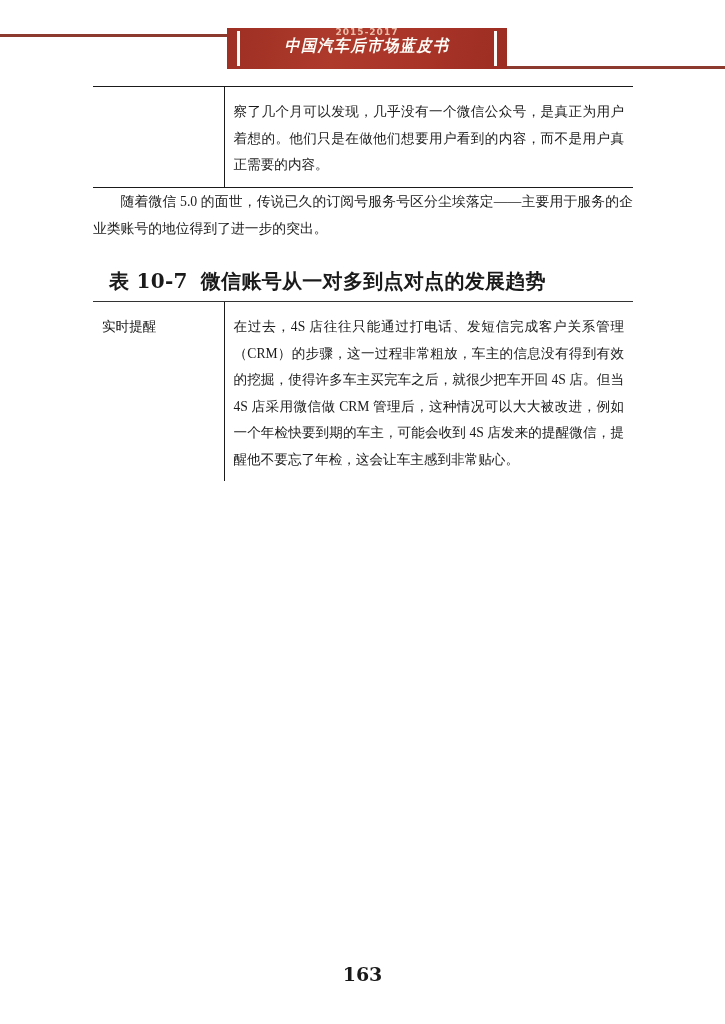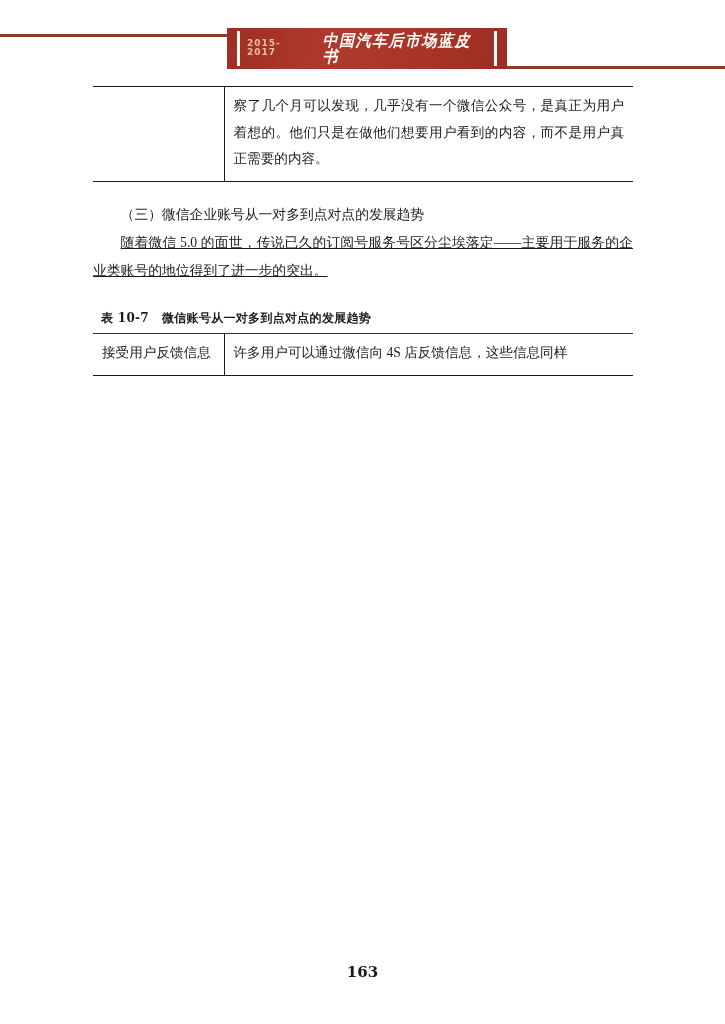--- a/index.html
+++ b/index.html
@@ -63,24 +63,24 @@
   }
   .banner-bar.left  { left: 10px; }
   .banner-bar.right { right: 10px; }
   .banner-inner {
     position: absolute;
     left: 20px;
     right: 20px;
     top: 0;
     bottom: 0;
     display: flex;
+    flex-direction: column;
     align-items: center;
-    justify-content: center;
+    justify-content: flex-start;
     line-height: 1;
-    gap: 13px;
   }
   .banner-year {
     color: #f0c9b4;
     font-family: "DejaVu Sans", sans-serif;
     font-size: 9px;
     font-weight: bold;
     letter-spacing: 1px;
     margin-bottom: 2px;
     opacity: .92;
   }
@@ -104,21 +104,21 @@
 
   
   table.doc-table {
     border-collapse: collapse;
     width: 540px;
     table-layout: fixed;
   }
   table.doc-table td,
   table.doc-table th {
     vertical-align: top;
-    padding: 6px 9px 8px 9px;
+    padding: 12px 9px 8px 9px;
     font-size: 13.6px;
     line-height: 1.95;
     text-align: justify;
     text-justify: inter-ideograph;
     font-weight: normal;
   }
   table.doc-table col.c1 { width: 131px; }
   table.doc-table col.c2 { width: 409px; }
 
   .tbl-top { border-top: 1.6px solid #1a1a1a; }
@@ -134,22 +134,22 @@
     font-size: 13.8px;
     line-height: 2.02;
     text-align: justify;
     text-justify: inter-ideograph;
     text-indent: 2em;
   }
   p.para.first { margin-top: 19px; }
   p.para + p.para { margin-top: 1px; text-decoration: underline; }
 
   .tbl-caption {
-    margin: 25px 0 6px 8px;
-    font-size: 12px;
+    margin: 25px 0 6px 16px;
+    font-size: 20px;
     font-weight: bold;
     font-family: "DejaVu Serif", "Liberation Serif", serif;
     letter-spacing: .3px;
   }
   .tbl-caption .cap-num { margin-right: 13px; }
 
   .hdr-cell {
     font-weight: bold !important;
     font-size: 14px !important;
     font-family: "DejaVu Serif", "Liberation Serif", serif;
@@ -161,21 +161,21 @@
 
   .lbl-cell { line-height: 1.9; }
 
   .pagenum {
     position: absolute;
     left: 0;
     right: 0;
     top: 963px;
     text-align: center;
     font-family: "DejaVu Serif", "Liberation Serif", serif;
-    font-size: 15px;
+    font-size: 19px;
     font-weight: bold;
   }
 </style>
 </head>
 <body>
 
 <div id="page">
 
   <div class="header-band">
     <div class="rule-left" style="background: rgb(140, 58, 46);"></div>
@@ -198,42 +198,41 @@
           <col class="c2">
         </colgroup>
       <tbody>
         <tr class="tbl-top tbl-bot">
           <td></td>
           <td class="cell-div">察了几个月可以发现，几乎没有一个微信公众号，是真正为用户着想的。他们只是在做他们想要用户看到的内容，而不是用户真正需要的内容。</td>
         </tr>
       </tbody>
     </table>
 
-    <p class="para first">（三）微信企业账号从一对多到点对点的发展趋势</p>
 
     <p class="para">随着微信 5.0 的面世，传说已久的订阅号服务号区分尘埃落定——主要用于服务的企业类账号的地位得到了进一步的突出。</p>
 
     <div class="tbl-caption">
       <span class="cap-num">表 10-7</span><span>微信账号从一对多到点对点的发展趋势</span>
     </div>
 
     <table class="doc-table">
       <colgroup>
           <col class="c1">
           <col class="c2">
         </colgroup>
       <tbody>
 
 
 
-
-        <tr class="row-div tbl-bot">
-          <td class="lbl-cell">接受用户反馈信息</td>
-          <td class="cell-div">许多用户可以通过微信向 4S 店反馈信息，这些信息同样</td>
+        <tr class="row-div">
+          <td class="lbl-cell">实时提醒</td>
+          <td class="cell-div">在过去，4S 店往往只能通过打电话、发短信完成客户关系管理（CRM）的步骤，这一过程非常粗放，车主的信息没有得到有效的挖掘，使得许多车主买完车之后，就很少把车开回 4S 店。但当 4S 店采用微信做 CRM 管理后，这种情况可以大大被改进，例如一个年检快要到期的车主，可能会收到 4S 店发来的提醒微信，提醒他不要忘了年检，这会让车主感到非常贴心。</td>
         </tr>
+
       </tbody>
     </table>
 
   </div>
 
   <div class="pagenum">163</div>
 
 </div>
 
 </body></html>

